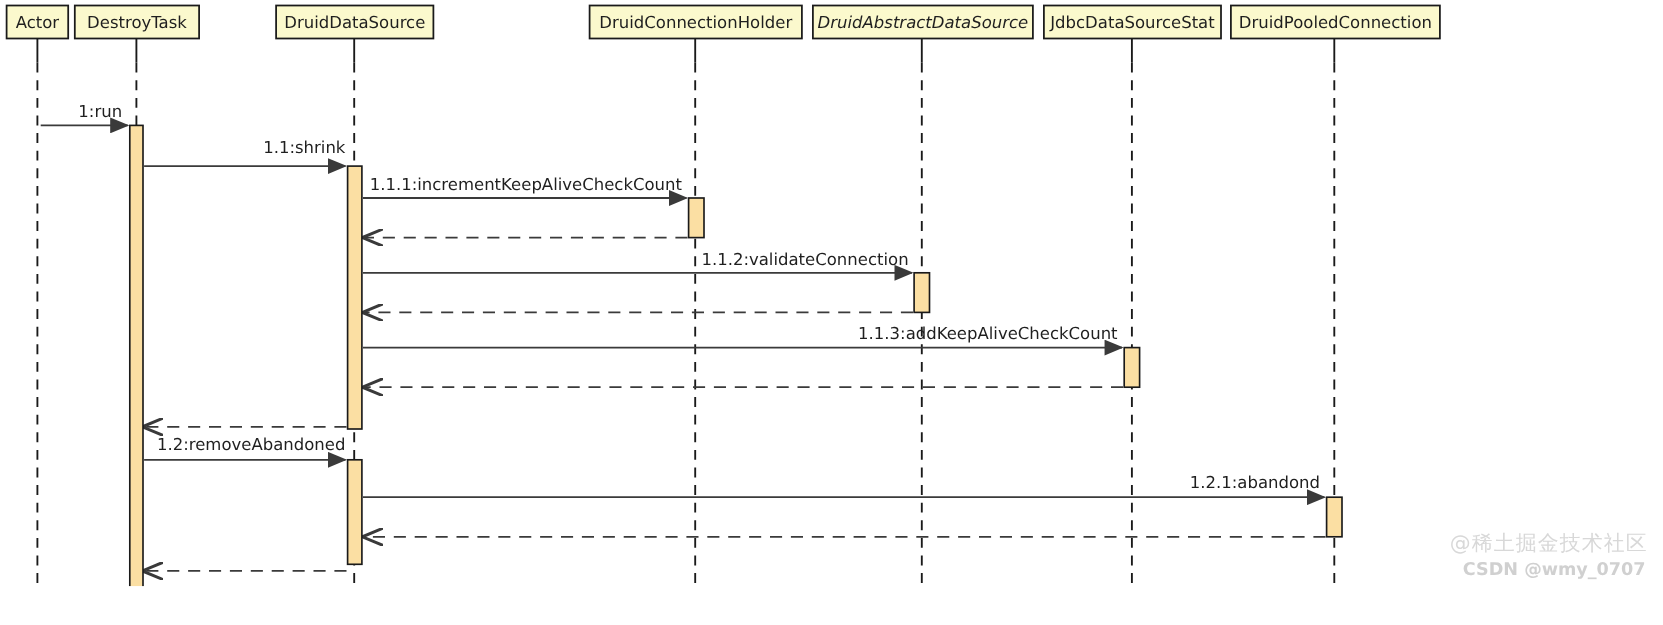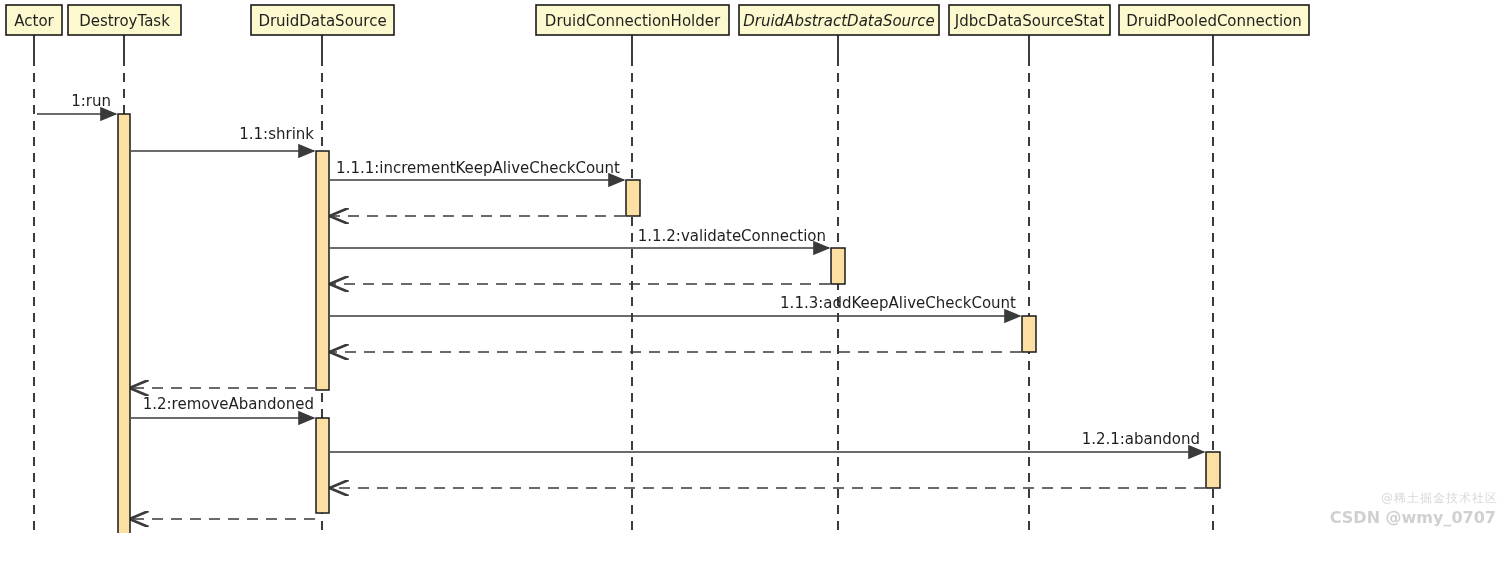--- a/index.html
+++ b/index.html
@@ -68,21 +68,21 @@
     font-size: 15px;
     fill: #1f1f1f;
     text-anchor: end;
     dominant-baseline: alphabetic;
   }
   .watermark-cn {
     position: absolute;
     right: 14px;
     bottom: 26px;
     font-family: "DejaVu Sans", "Liberation Sans", sans-serif;
-    font-size: 12px;
+    font-size: 19px;
     color: #d8d8d8;
     letter-spacing: 1px;
     white-space: nowrap;
     user-select: none;
   }
   .watermark-csdn {
     position: absolute;
     right: 16px;
     bottom: 6px;
     font-family: "DejaVu Sans", "Liberation Sans", sans-serif;

